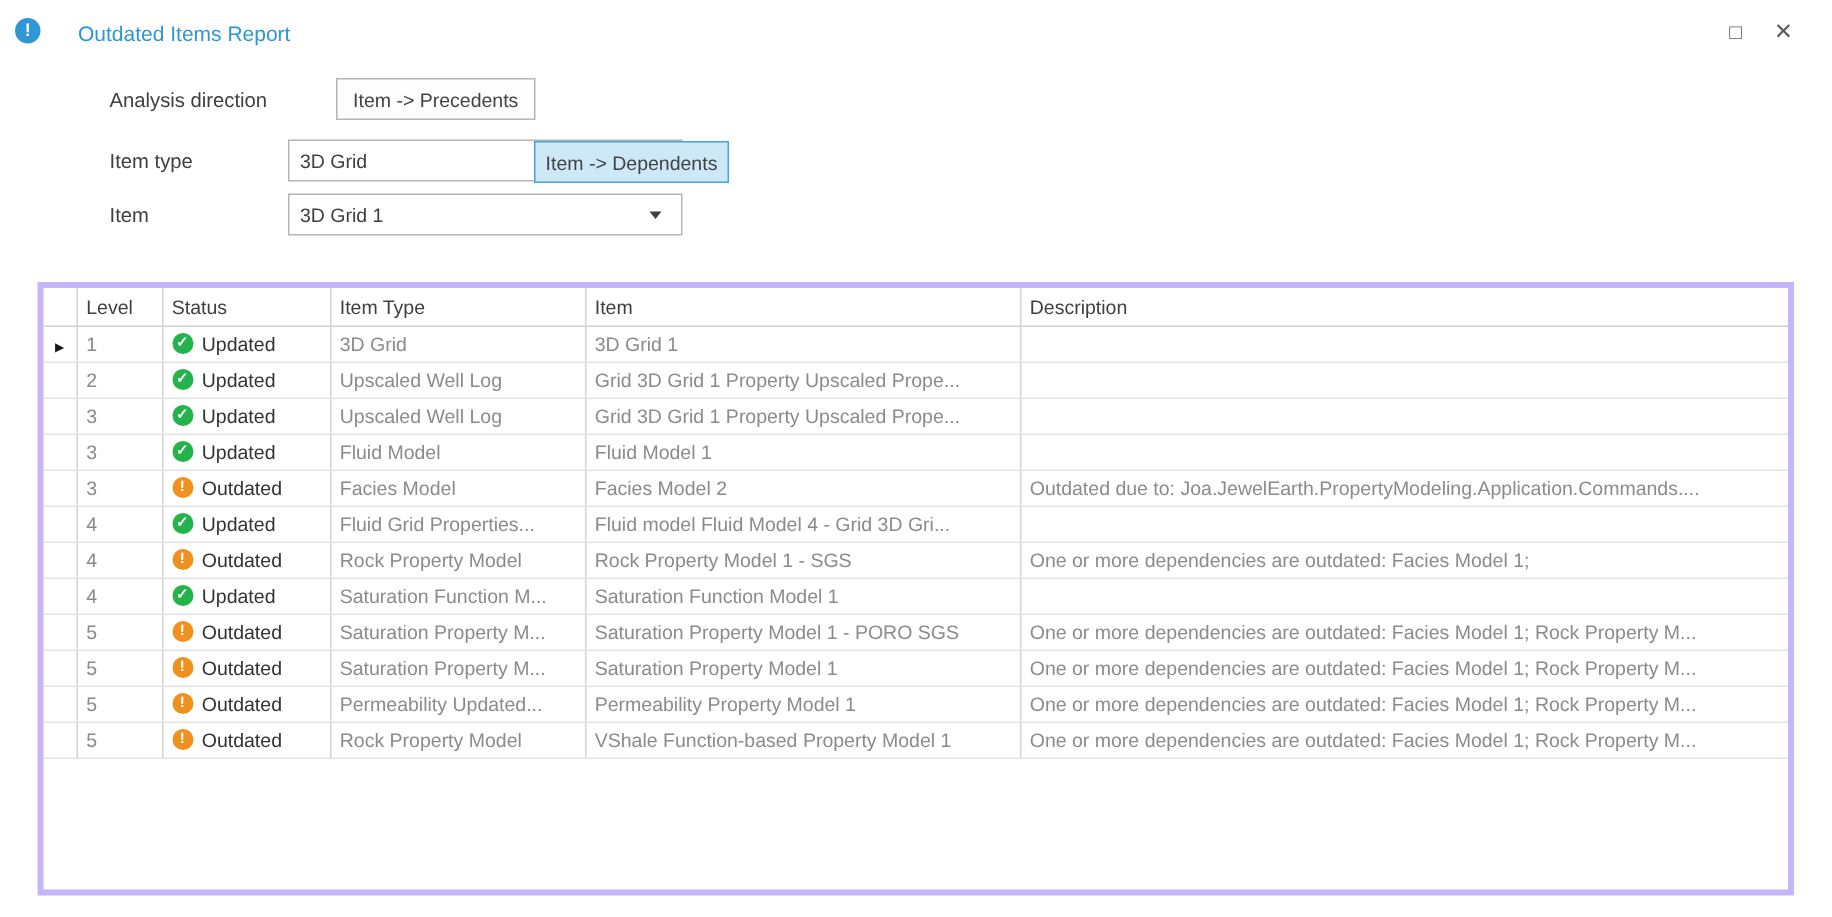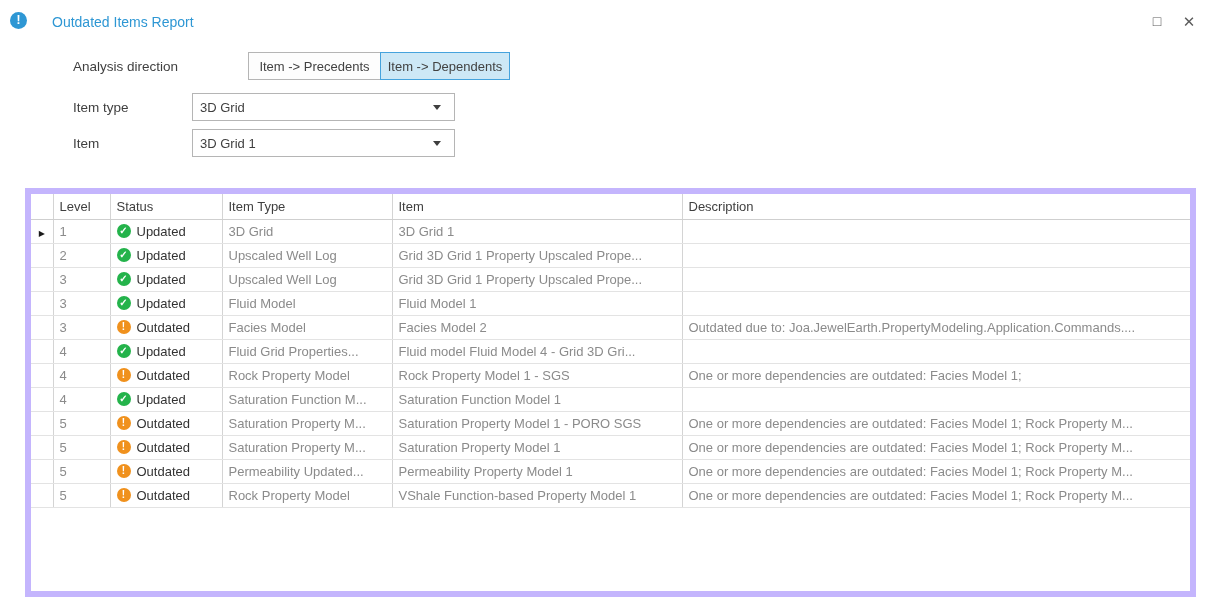--- a/index.html
+++ b/index.html
@@ -11,35 +11,35 @@
   .title-icon { position:absolute; left:10px; top:12px; width:17px; height:17px; border-radius:50%;
     background:#2e97d4; color:#fff; font-weight:bold; font-size:12px; text-align:center; line-height:17px; }
   .title-text { position:absolute; left:52px; top:14px; color:#2e97d4; font-size:14px; white-space:nowrap; }
   .win-btn { position:absolute; top:13px; width:24px; height:18px; color:#5c5c5c; font-size:14px;
     text-align:center; line-height:17px; cursor:default; }
   .btn-max { right:52px; }
   .btn-close { right:20px; font-size:15px; }
 
   
   .form-label { position:absolute; left:25px; color:#3f3f3f; font-size:13.5px; white-space:nowrap;margin-left:48px; }
-  .seg-group { position:absolute; left:208px; top:52px; display:flex;padding-left:40px; }
+  .seg-group { position:absolute; left:184px; top:52px; display:flex;padding-left:40px; }
   .seg-btn { height:28px; border:1px solid #b5b5b5; background:#fdfdfd; color:#424242; font-size:13px;
     display:flex; align-items:center; justify-content:center; white-space:nowrap; }
   .seg-btn.first { width:133px; }
   .seg-btn.second { width:130px; margin-left:-1px; }
-  .seg-btn.selected { background:#cde8f6; border:1px solid #45a3dd; z-index:2; }
+  .seg-btn.selected { background:#cde8f6; border:1px solid #45a3dd; z-index:2;margin-top:42px; }
 
   .combo { position:absolute; left:192px; width:263px; height:28px; border:1px solid #b5b5b5; background:#fff;
     display:flex; align-items:center; padding-left:7px; font-size:13px; color:#3f3f3f; }
   .combo-arrow { position:absolute; right:13px; top:11px; width:0; height:0;
     border-left:4px solid transparent; border-right:4px solid transparent; border-top:5px solid #3f3f3f; }
 
   
   .grid-container { position:absolute; left:25px; top:188px; width:1171px; height:409px;
-    border:6px solid #c4b5fd; background:#fff; overflow:hidden; }
+    border:4px solid #c4b5fd; background:#fff; overflow:hidden; }
   table.grid { border-collapse:collapse; table-layout:fixed; width:1170px; }
   .grid col.c-sel  { width:22px; }
   .grid col.c-lvl  { width:57px; }
   .grid col.c-sta  { width:112px; }
   .grid col.c-typ  { width:170px; }
   .grid col.c-itm  { width:290px; }
   .grid col.c-dsc  { width:519px; }
   .grid th { height:25px; font-weight:normal; text-align:left; color:#3f3f3f; font-size:13px;
     border-right:1px solid #d4d4d4; border-bottom:1px solid #cfcfcf; padding:0 4px 0 6px;
     white-space:nowrap; overflow:hidden; background:#fff; }

